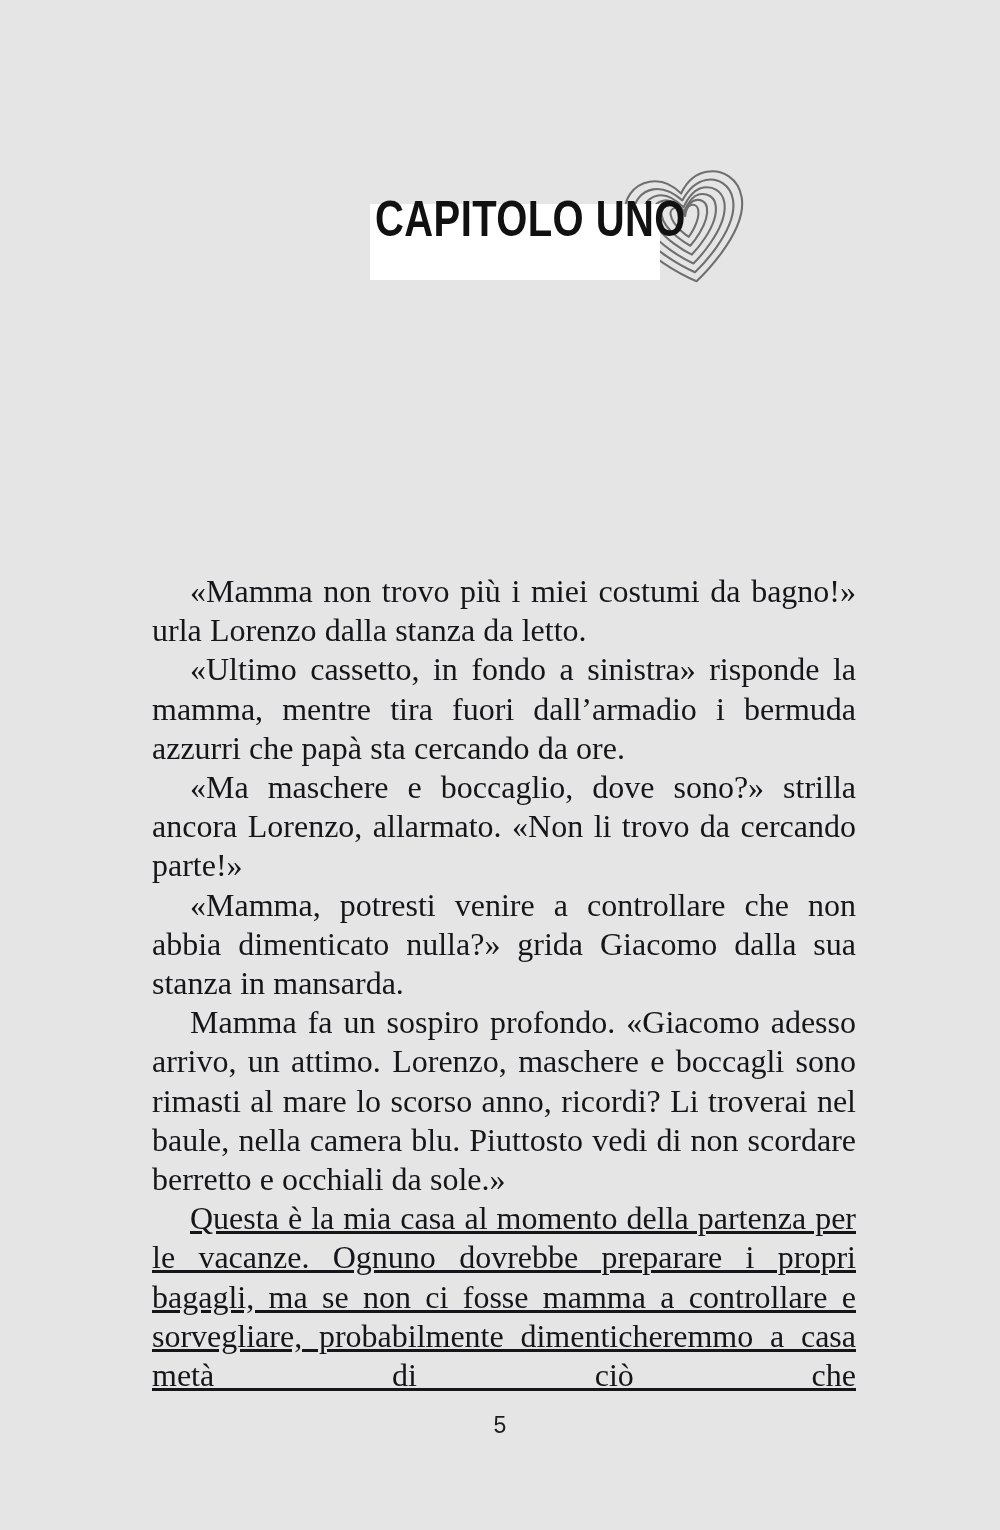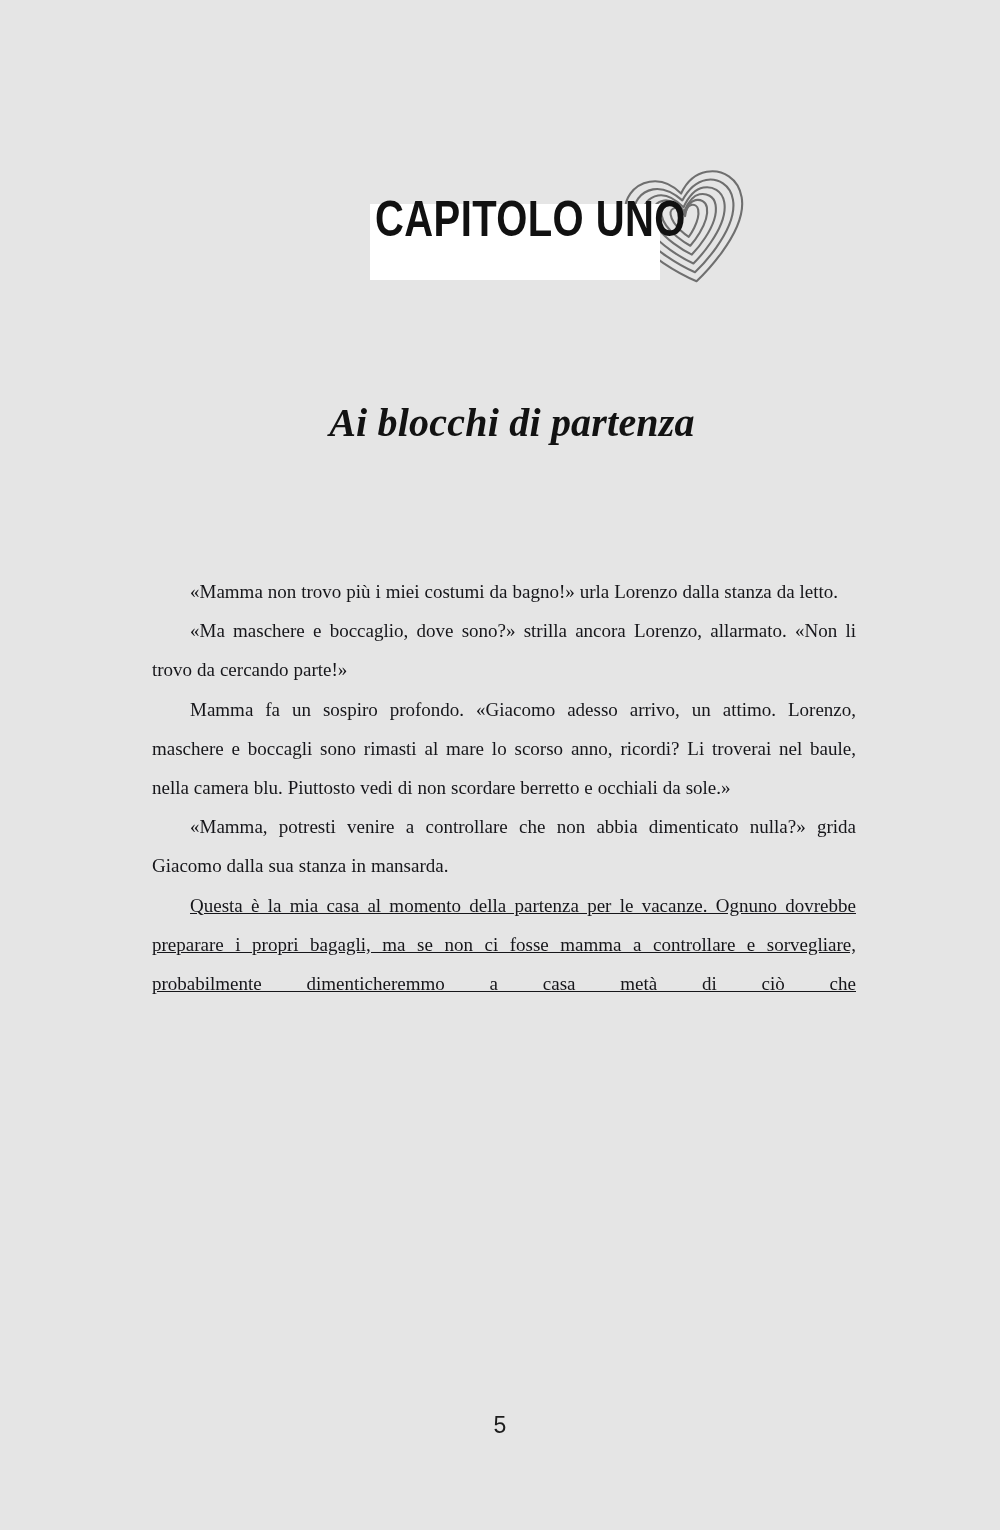--- a/index.html
+++ b/index.html
@@ -94,21 +94,21 @@
     left: 152px;
     top: 572px;
     width: 704px;
   }
 
   .body-col p {
     margin: 0;
     text-indent: 38px;
     text-align: justify;
     font-family: "Liberation Serif", serif;
-    font-size: 19px;
+    font-size: 32px;
     line-height: 39.2px;
     color: #16161a;
     hyphens: auto;
     -webkit-hyphens: auto;
     word-spacing: 0.2px;
   }
   .body-col p:last-child {
     text-align-last: justify;
     text-decoration: underline;
   }
@@ -144,25 +144,25 @@
           <path d="M75 77 C75 77 61 64 61 52 C61 48 64 46 67 46 C70 46 73 49 75 56 C77 49 80 46 83 46 C86 46 89 48 89 52 C89 64 75 77 75 77 Z" stroke-width="2.1"></path>
         </g>
       </svg>
     </div>
 
     <div class="chapter-label-bg"></div>
 
     <div class="chapter-label">CAPITOLO UNO</div>
   </div>
 
-  <div class="section-title">Ai blocchi di partenza</div>
 
   <div class="body-col">
     <p>«Mamma non trovo più i miei costumi da bagno!» urla Lorenzo dalla stanza da letto.</p>
+    <p>«Ultimo cassetto, in fondo a sinistra» risponde la mamma, mentre tira fuori dall’armadio i bermuda azzurri che papà sta cercando da ore.</p>
     <p>«Ma maschere e boccaglio, dove sono?» strilla ancora Lorenzo, allarmato. «Non li trovo da cercando parte!»</p>
+    <p>«Mamma, potresti venire a controllare che non abbia dimenticato nulla?» grida Giacomo dalla sua stanza in mansarda.</p>
     <p>Mamma fa un sospiro profondo. «Giacomo adesso arrivo, un attimo. Lorenzo, maschere e boccagli sono rimasti al mare lo scorso anno, ricordi? Li troverai nel baule, nella camera blu. Piuttosto vedi di non scordare berretto e occhiali da sole.»</p>
-    <p>«Mamma, potresti venire a controllare che non abbia dimenticato nulla?» grida Giacomo dalla sua stanza in mansarda.</p>
     <p>Questa è la mia casa al momento della partenza per le vacanze. Ognuno dovrebbe preparare i propri bagagli, ma se non ci fosse mamma a controllare e sorvegliare, probabilmente dimenticheremmo a casa metà di ciò che</p>
   </div>
 
   <div class="folio">5</div>
 
 </div>
 
 </body></html>

